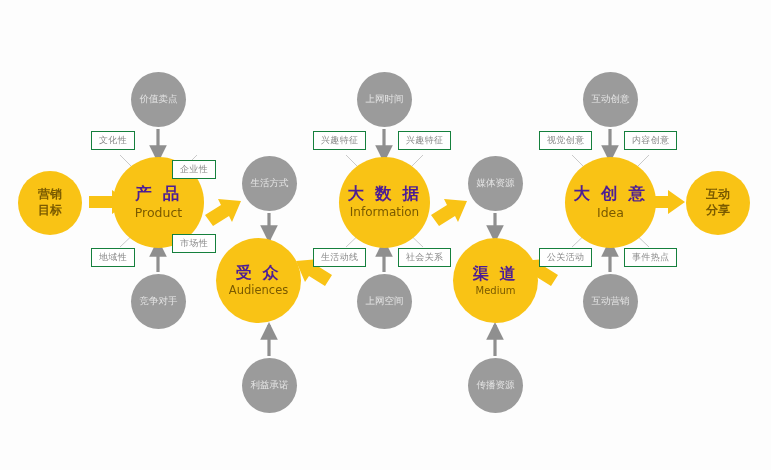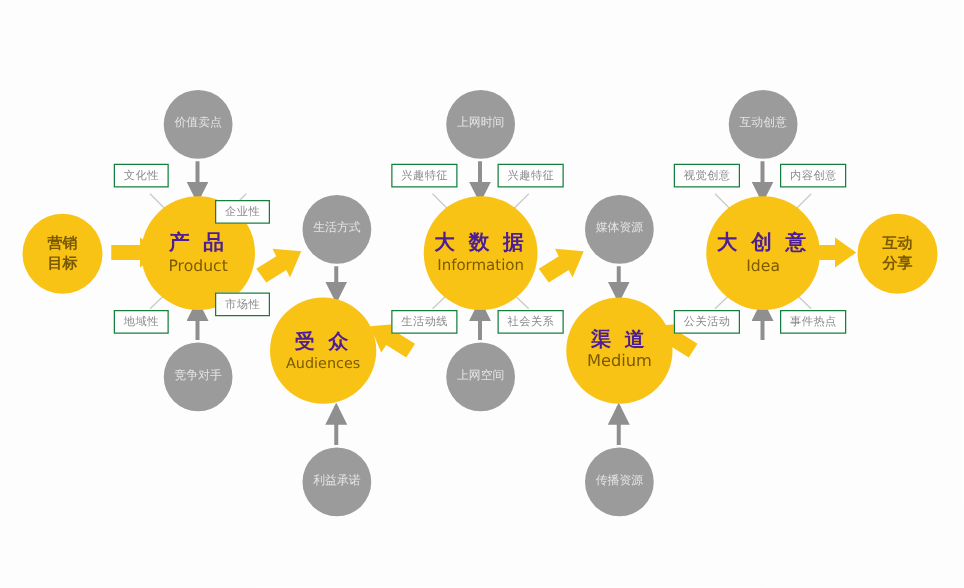--- a/index.html
+++ b/index.html
@@ -200,33 +200,36 @@
   </div>
   <div class="node sub" style="left:357px; top:274px; width:55px; height:55px;">
     <span class="cn-sub" style="font-size:9.5px;">上网空间</span>
   </div>
 
   <div class="node sub" style="left:468px; top:156px; width:55px; height:55px;">
     <span class="cn-sub" style="font-size:9.5px;">媒体资源</span>
   </div>
   <div class="node main" style="left:453px; top:238px; width:85px; height:85px;">
     <span class="cn-main" style="font-size:16px;">渠  道</span>
-    <span class="en-main" style="font-size:13px;">Medium</span>
+    <span class="en-main" style="font-size:10px;">Medium</span>
   </div>
   <div class="node sub" style="left:468px; top:358px; width:55px; height:55px;">
     <span class="cn-sub" style="font-size:9.5px;">传播资源</span>
   </div>
 
   <div class="node sub" style="left:583px; top:72px; width:55px; height:55px;">
     <span class="cn-sub" style="font-size:9.5px;">互动创意</span>
   </div>
   <div class="node main" style="left:565px; top:157px; width:91px; height:91px;">
     <span class="cn-main" style="font-size:16.5px;">大 创 意</span>
     <span class="en-main" style="font-size:12.5px;">Idea</span>
   </div>
+  <div class="node sub" style="left:583px; top:274px; width:55px; height:55px;">
+    <span class="cn-sub" style="font-size:9.5px;">互动营销</span>
+  </div>
 
   <div class="node end" style="left:686px; top:171px; width:64px; height:64px;">
     <span class="cn-small" style="font-size:12px;text-align:center;">互动</span>
     <span class="cn-small" style="font-size:12px;">分享</span>
   </div>
 
   <div class="chip" style="left:91px; top:131px;">
     <span>文化性</span>
   </div>
   <div class="chip" style="left:172px; top:131px;margin-top:29px;">

